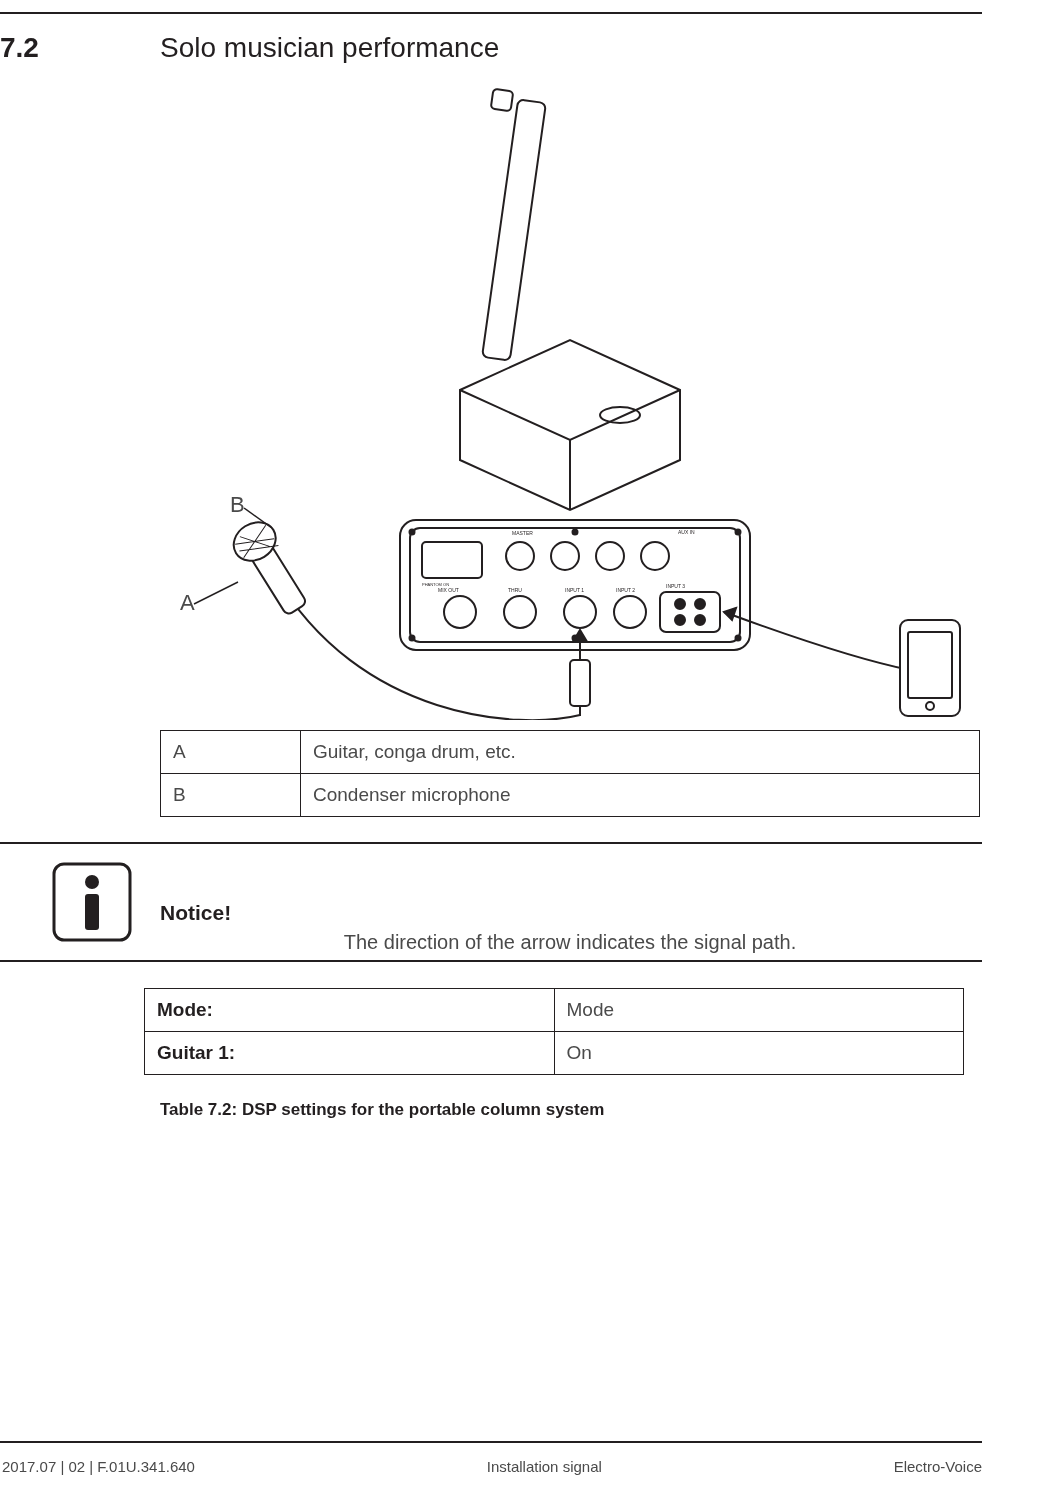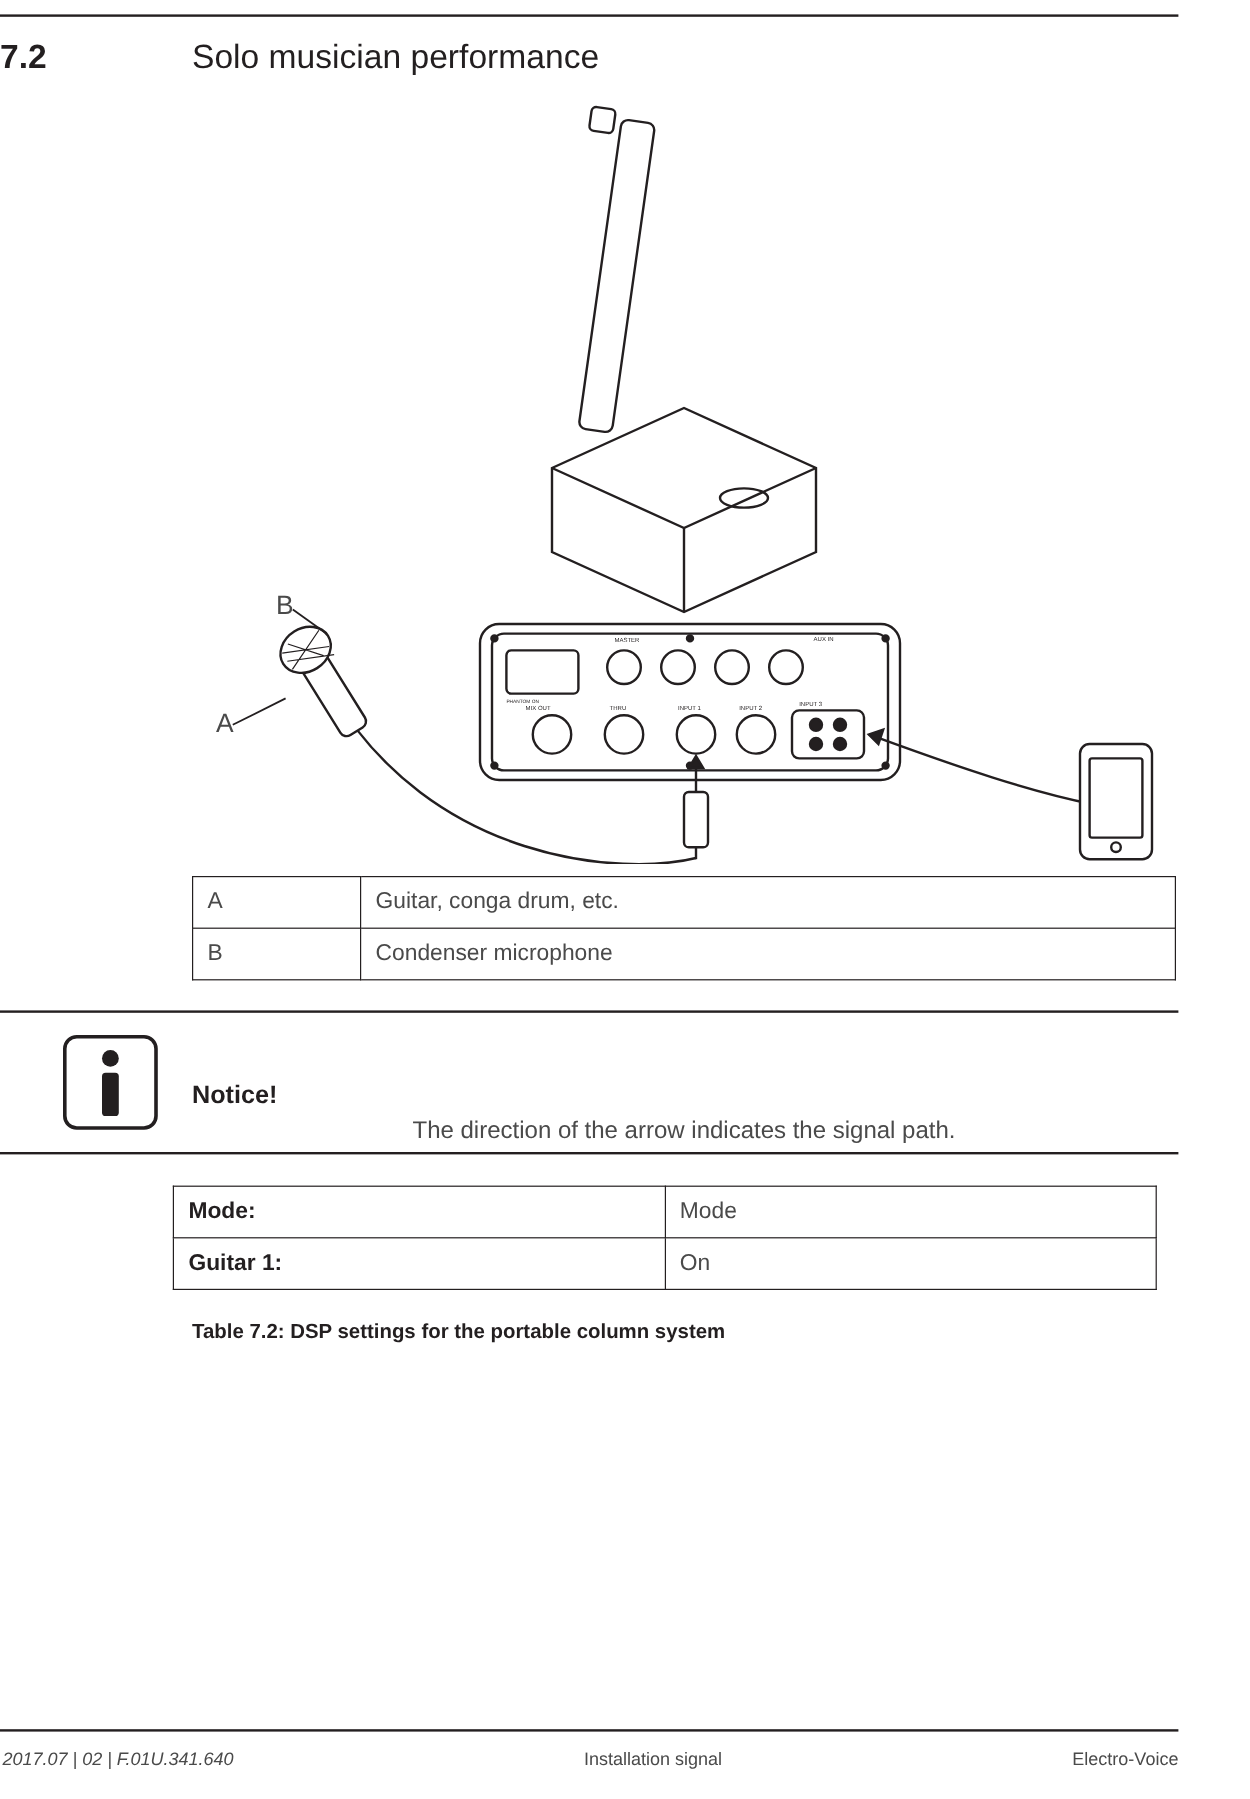--- a/index.html
+++ b/index.html
@@ -24,21 +24,21 @@
   .dsp-table td.key { width: 50%; font-weight: 700; }
   .dsp-table td.val { color: #4a4a4a; }
   .table-caption { position: absolute; top: 1088px; left: 160px; font-size: 17px; font-weight: 700; margin-top: 12px; }
   .see-also { position: absolute; top: 1154px; left: 160px; }
   .see-also-title { font-size: 20px; font-weight: 700; margin-bottom: 8px; }
   .see-also ul { list-style: none; }
   .see-also li { font-size: 19px; font-style: italic; color: #4a4a4a; position: relative; padding-left: 58px; }
   .see-also li::before { content: "•"; position: absolute; left: 0; font-style: normal; }
   .footer-hr { position: absolute; bottom: 56px; left: 0; right: 60px; height: 2px; background: #231f20; }
   .footer { position: absolute; bottom: 24px; left: 0; right: 60px; display: flex; justify-content: space-between; font-size: 15px; color: #4a4a4a; }
-  .footer-left { padding-left: 2px; font-style: italic; }
+  .footer-left { padding-left: 2px; }
   svg text { font-family: Arial, Helvetica, sans-serif; }
   .diagram-label { fill: #4a4a4a; font-size: 22px; }
 </style>
 </head>
 <body>
 
 <div class="page">
   <div class="hr-top"></div>
   <div class="section-number">7.2</div>
   <div class="section-title">Solo musician performance</div>

